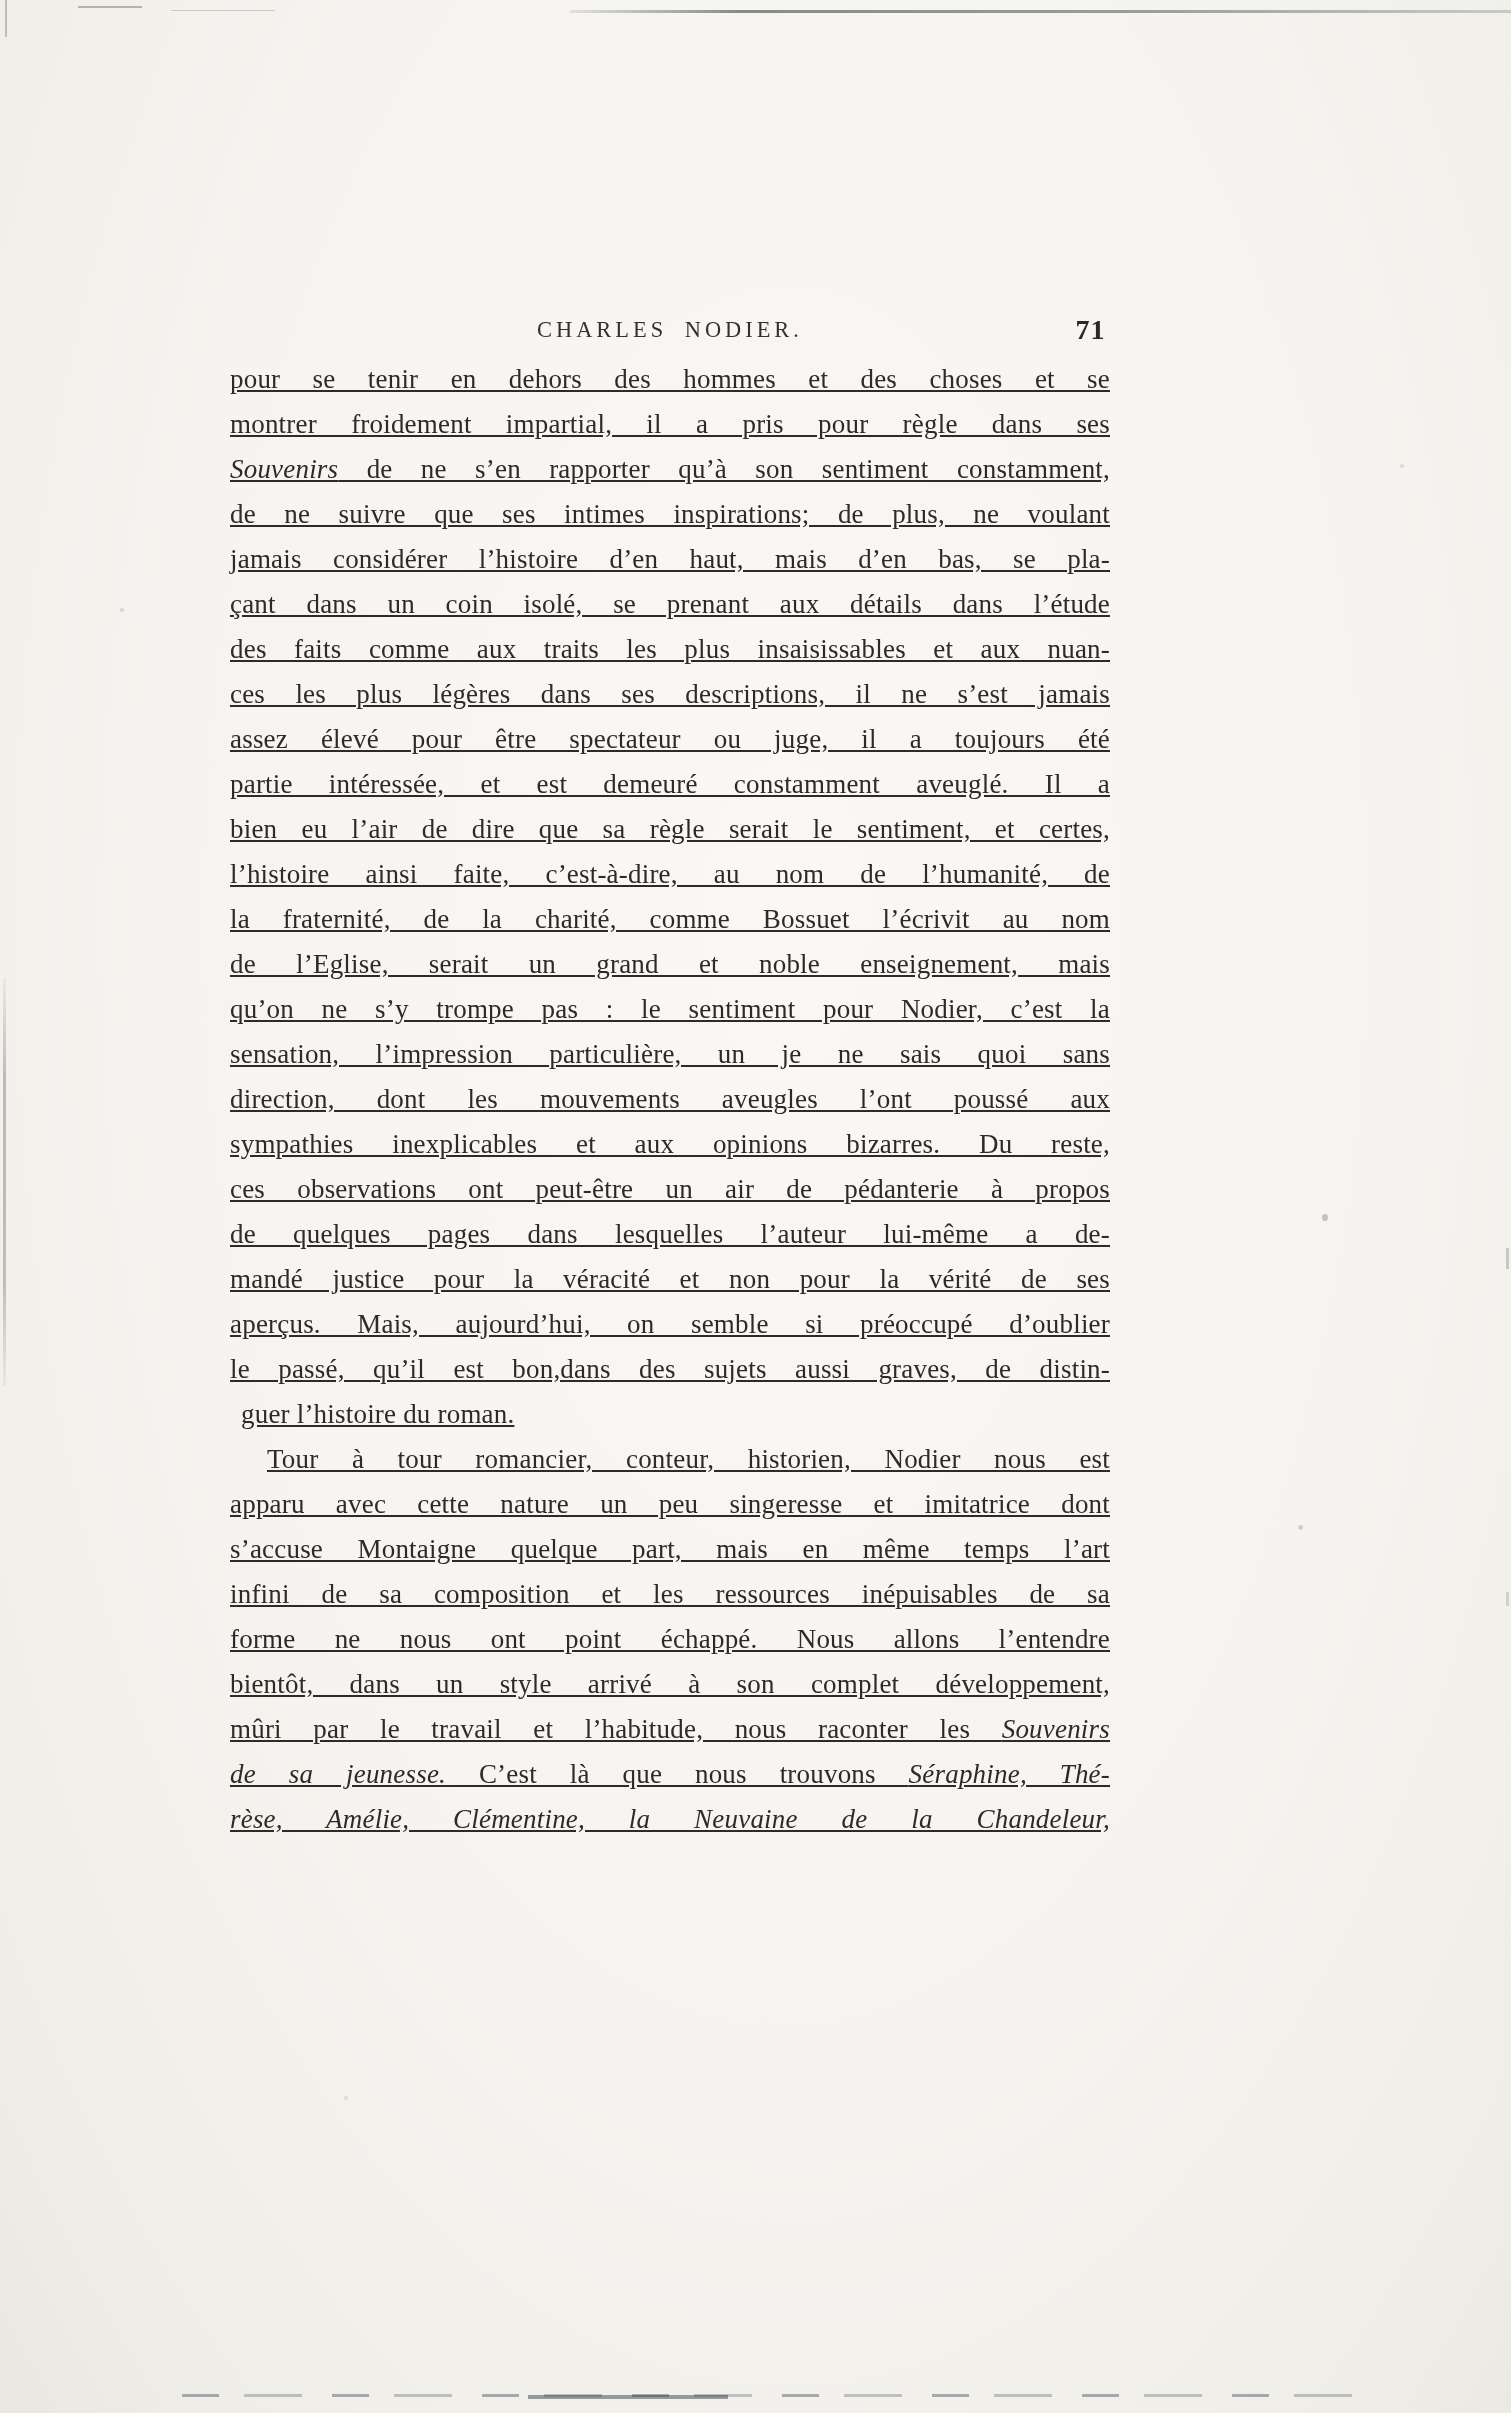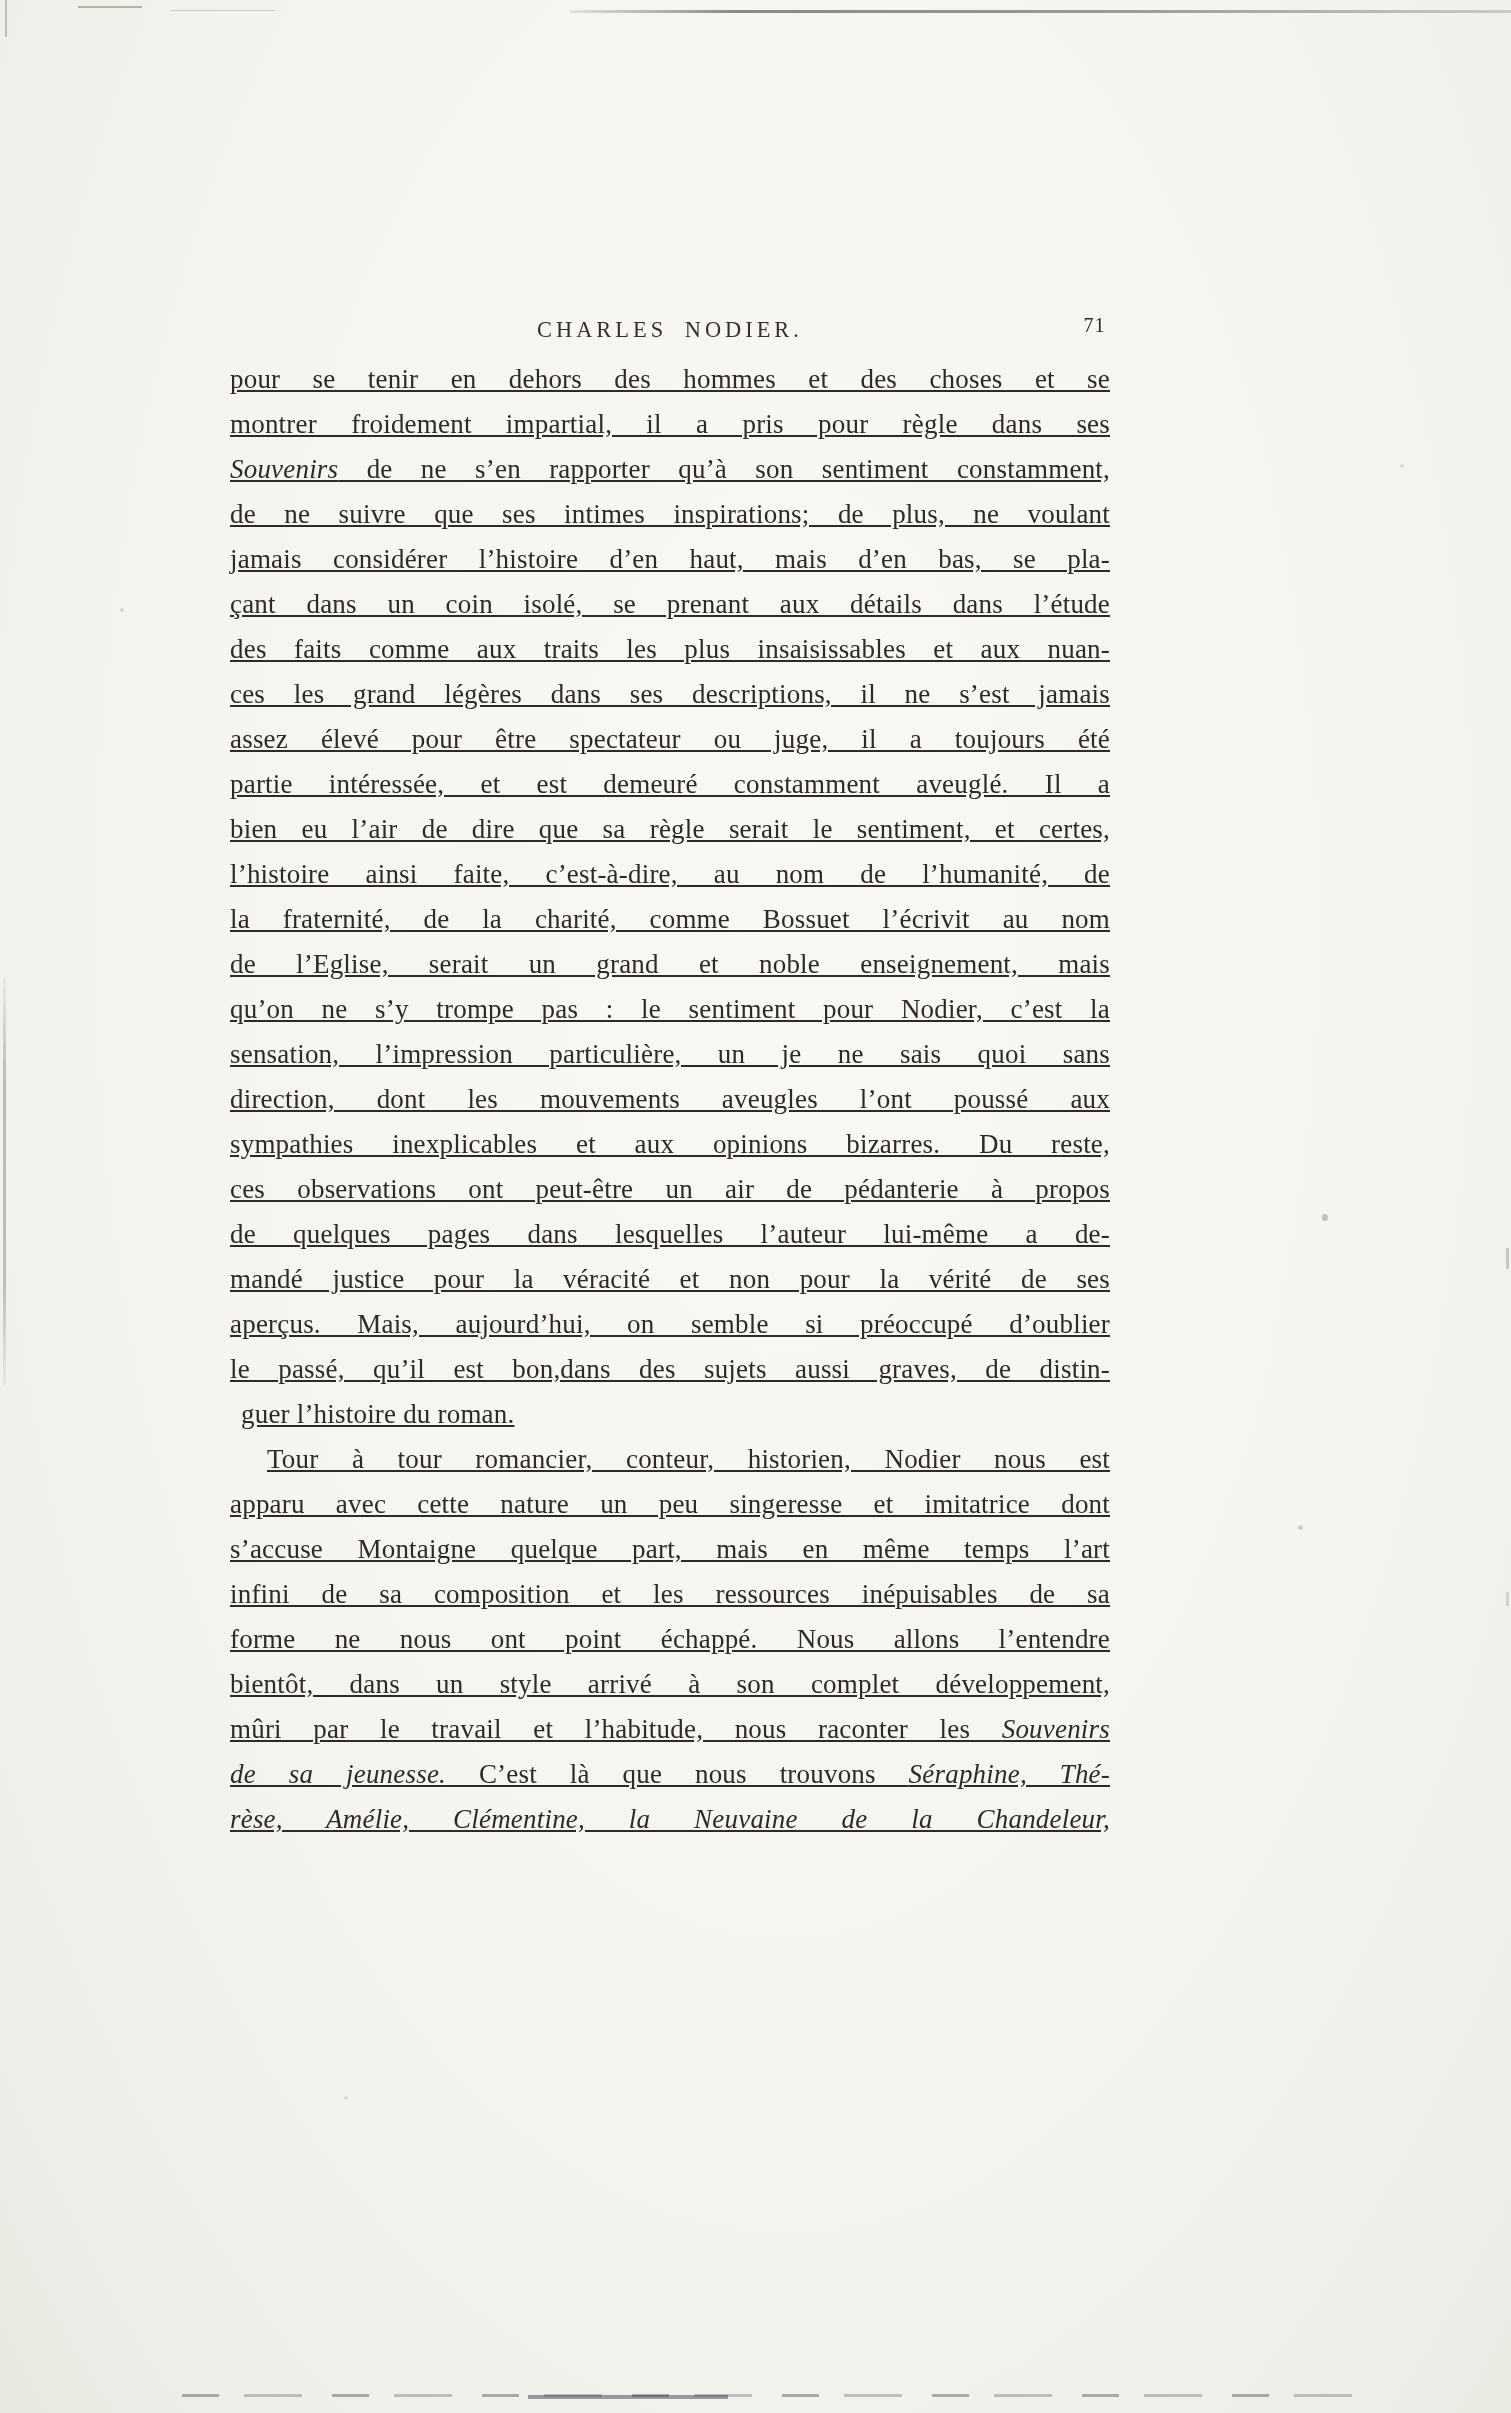--- a/index.html
+++ b/index.html
@@ -33,22 +33,22 @@
     text-align: center;
     font-size: 22.4px;
     letter-spacing: 4px;
     word-spacing: 8px;
     color: #35302b;
   }
   .page-number {
     position: absolute;
     right: 4.8px;
     top: -3.2px;
-    font-size: 20px;
-    font-weight: normal;
+    font-size: 28px;
+    font-weight: bold;
     letter-spacing: 0.8px;
     color: #2c2823;
   }
 
   
   .text-block {
     position: absolute;
     left: 230px;
     top: 357px;
     width: 880px;
@@ -133,21 +133,21 @@
   </div>
 
   <div class="text-block">
       <div class="line"><span>pour se tenir en dehors des hommes et des choses et se</span></div>
       <div class="line"><span>montrer froidement impartial, il a pris pour règle dans ses</span></div>
       <div class="line"><span class="it">Souvenirs</span><span> de ne s’en rapporter qu’à son sentiment constamment,</span></div>
       <div class="line"><span>de ne suivre que ses intimes inspirations; de plus, ne voulant</span></div>
       <div class="line"><span>jamais considérer l’histoire d’en haut, mais d’en bas, se pla-</span></div>
       <div class="line"><span>çant dans un coin isolé, se prenant aux détails dans l’étude</span></div>
       <div class="line"><span>des faits comme aux traits les plus insaisissables et aux nuan-</span></div>
-      <div class="line"><span>ces les grand légères dans ses descriptions, il ne s’est jamais</span></div>
+      <div class="line"><span>ces les plus légères dans ses descriptions, il ne s’est jamais</span></div>
       <div class="line"><span>assez élevé pour être spectateur ou juge, il a toujours été</span></div>
       <div class="line"><span>partie intéressée, et est demeuré constamment aveuglé. Il a</span></div>
       <div class="line"><span>bien eu l’air de dire que sa règle serait le sentiment, et certes,</span></div>
       <div class="line"><span>l’histoire ainsi faite, c’est-à-dire, au nom de l’humanité, de</span></div>
       <div class="line"><span>la fraternité, de la charité, comme Bossuet l’écrivit au nom</span></div>
       <div class="line"><span>de l’Eglise, serait un grand et noble enseignement, mais</span></div>
       <div class="line"><span>qu’on ne s’y trompe pas : le sentiment pour Nodier, c’est la</span></div>
       <div class="line"><span>sensation, l’impression particulière, un je ne sais quoi sans</span></div>
       <div class="line"><span>direction, dont les mouvements aveugles l’ont poussé aux</span></div>
       <div class="line"><span>sympathies inexplicables et aux opinions bizarres. Du reste,</span></div>

